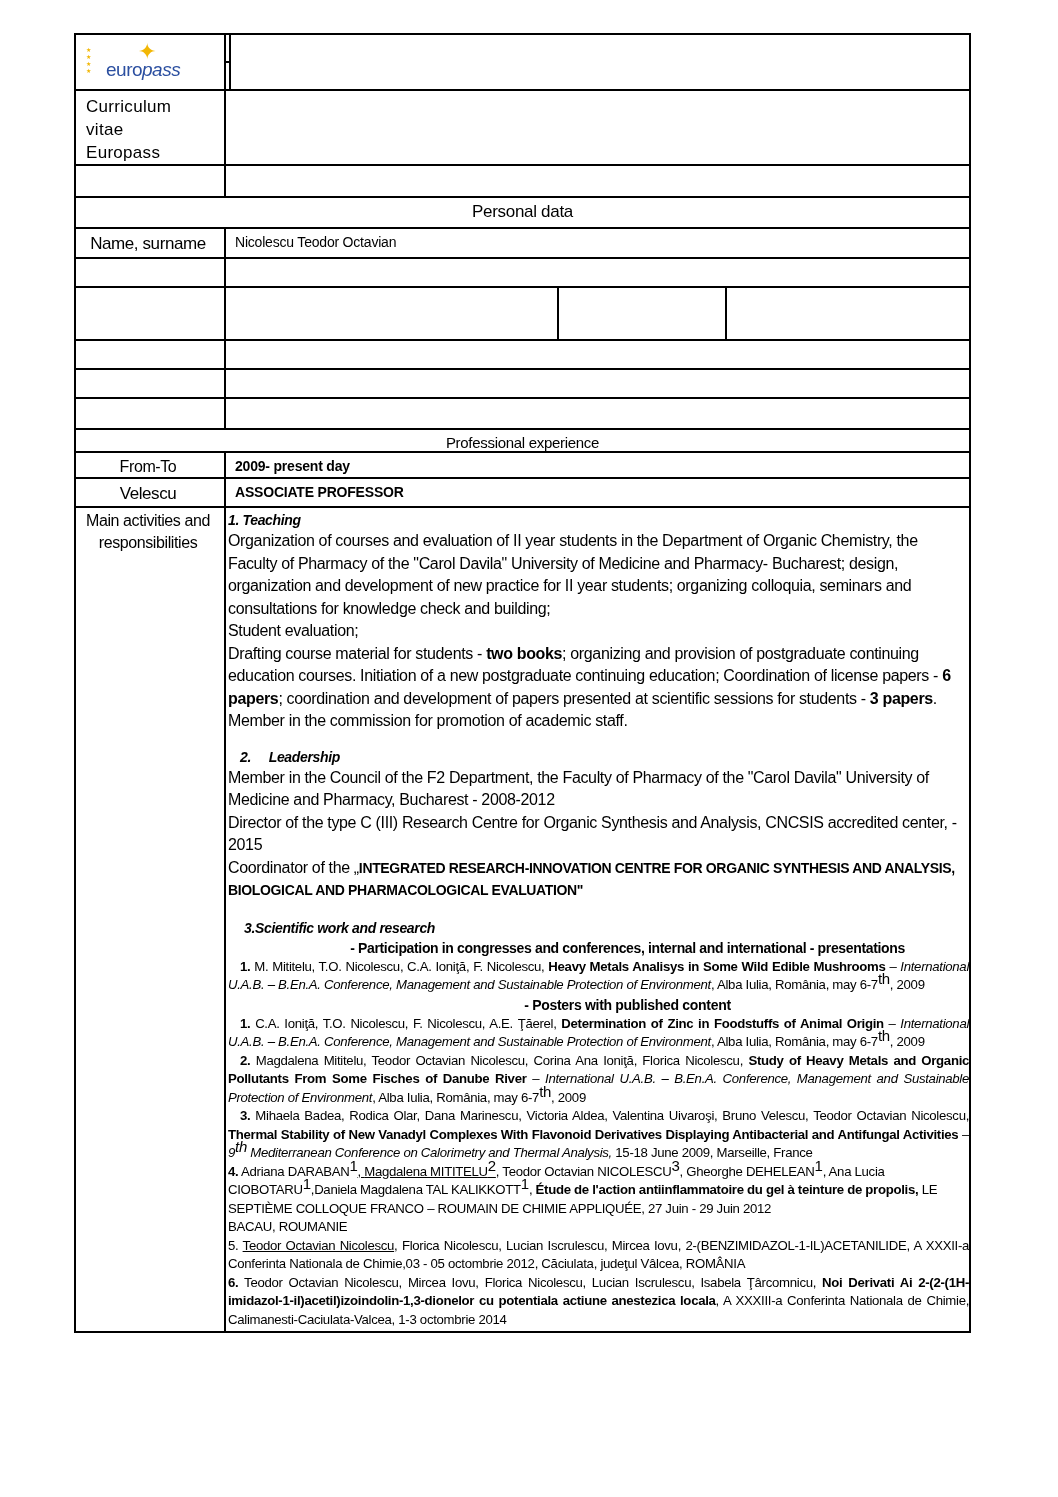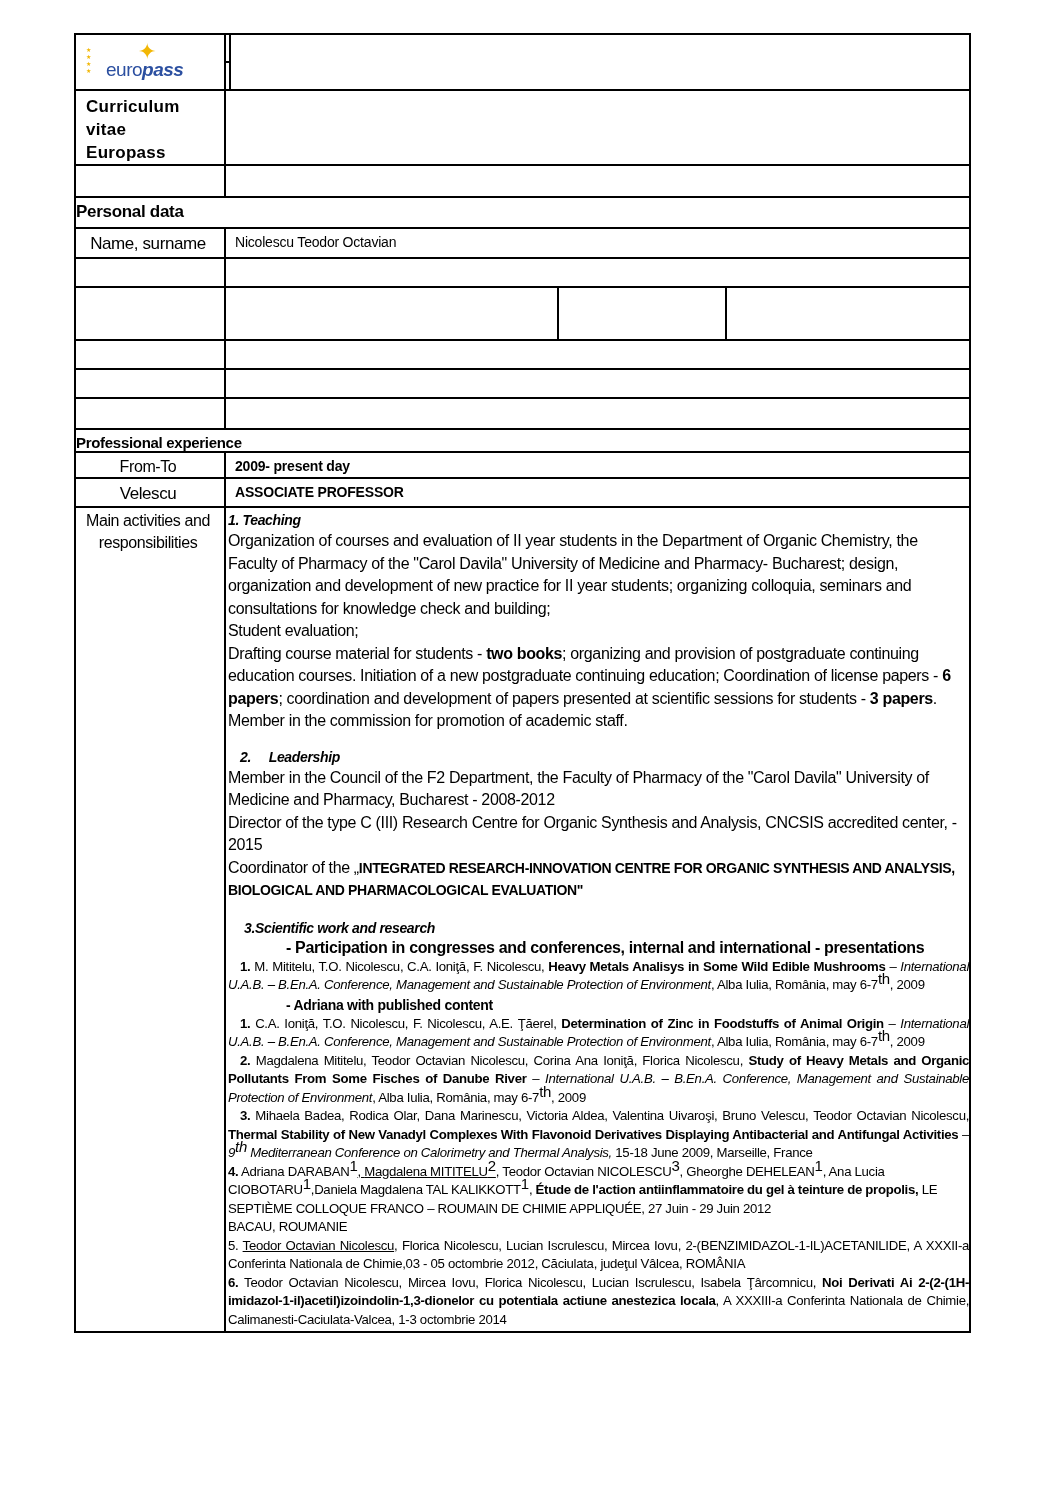--- a/index.html
+++ b/index.html
@@ -2,38 +2,38 @@
 <html><head>
 <meta charset="utf-8">
 <style>
   html, body { margin:0; padding:0; background:#fff; }
   body { width:1058px; height:1497px; position:relative; font-family:"Liberation Sans", sans-serif; color:#000; }
   .page { position:absolute; left:74px; top:33px; width:895px; }
   table.cv { border-collapse:collapse; width:895px; table-layout:fixed; }
   table.cv td { border:2px solid #000; padding:0; vertical-align:top; }
   td.lbl { width:148px; text-align:center; font-size:17px; padding:5px 4px 0 0 !important; letter-spacing:-0.4px; }
   td.val { font-size:14px; font-weight:bold; padding:5px 0 0 9px !important; letter-spacing:-0.2px; }
-  td.hdr { text-align:left; font-weight:bold; font-size:17px; padding:4px 0 0 0 !important; letter-spacing:-0.3px;border-radius:7px; }
+  td.hdr { text-align:center; font-weight:normal; font-size:17px; padding:4px 0 0 0 !important; letter-spacing:-0.3px;border-radius:7px; }
   .logo-cell { height:54px; position:relative; }
   .logo { position:absolute; left:10px; top:6px; width:120px; height:44px; }
   .logo-text { position:absolute; left:20px; top:18px; font-size:19px; color:#2b4fa0; letter-spacing:-0.5px; }
-  .logo-text b { font-style:italic; font-weight:bold; }
+  .logo-text b { font-style:italic; font-weight:normal; }
   .star-fig { position:absolute; left:52px; top:0px; font-size:22px; color:#f2b705; line-height:1; }
   .stars { position:absolute; left:0; top:6px; font-size:6px; color:#f2b705; line-height:7px; }
   .topright { position:relative; padding:0 !important; }
   .tr-inner { position:absolute; left:3px; top:0; bottom:0; border-left:2px solid #000; width:0; }
   .tr-split { position:absolute; left:0; width:5px; top:26px; border-top:2px solid #000; }
-  .cvtitle { font-weight:bold; font-size:17px; line-height:23px; padding:4px 0 0 10px !important; letter-spacing:0.3px; height:68px; }
+  .cvtitle { font-weight:normal; font-size:17px; line-height:23px; padding:4px 0 0 10px !important; letter-spacing:0.3px; height:68px; }
   .body { font-size:16px; line-height:22.5px; padding:0 0 2px 2px !important; letter-spacing:-0.35px; }
   .body p { margin:0; }
   .sec-title { font-weight:bold; font-style:italic; font-size:14px; }
   .sec2 { margin-top:14px !important; padding-left:12px; }
   .sec3 { margin-top:16px !important; padding-left:16px; }
   .small { font-size:13.2px; line-height:18.5px; letter-spacing:-0.3px; text-align:justify; }
-  .sub { font-weight:bold; font-size:16px; padding-left:58px; }
+  .sub { font-weight:bold; font-size:14px; padding-left:58px;text-align:center; }
   .ind { text-indent:12px; }
   i { font-style:italic; }
   u { text-decoration:underline; }
   sup { font-size:15px; vertical-align:super; line-height:0; }
 </style>
 </head>
 <body>
 
 <div class="page">
 <table class="cv">
@@ -137,21 +137,21 @@
       <p>Member in the Council of the F2 Department, the Faculty of Pharmacy of the "Carol Davila" University of Medicine and Pharmacy, Bucharest - 2008-2012</p>
       <p>Director of the type C (III) Research Centre for Organic Synthesis and Analysis, CNCSIS accredited center, - 2015</p>
       <p><span>Coordinator of the „</span><b style="font-size:14px">INTEGRATED RESEARCH-INNOVATION CENTRE FOR ORGANIC SYNTHESIS AND ANALYSIS, BIOLOGICAL AND PHARMACOLOGICAL EVALUATION"</b></p>
 
       <p class="sec-title sec3" style="line-height:20px">3.Scientific work and research</p>
       <p class="sub" style="line-height:20px">- Participation in congresses and conferences, internal and international - presentations</p>
 
       <div class="small">
         <p class="ind"><b>1.</b><span> M. Mititelu, T.O. Nicolescu, C.A. Ioniţă, F. Nicolescu, </span><b>Heavy Metals Analisys in Some Wild Edible Mushrooms</b><span> – </span><i>International U.A.B. – B.En.A. Conference, Management and Sustainable Protection of Environment</i><span>, Alba Iulia, România, may 6-7</span><sup>th</sup><span>, 2009</span></p>
 
-        <p class="sub" style="font-size:14px;line-height:20px;padding-left:58px">-  Adriana with published content</p>
+        <p class="sub" style="font-size:14px;line-height:20px;padding-left:58px">-  Posters with published content</p>
 
         <p class="ind"><b>1.</b><span> C.A. Ioniţă, T.O. Nicolescu, F. Nicolescu, A.E. Ţăerel, </span><b>Determination of Zinc in Foodstuffs of Animal Origin</b><span> – </span><i>International U.A.B. – B.En.A. Conference, Management and Sustainable Protection of Environment</i><span>, Alba Iulia, România, may 6-7</span><sup>th</sup><span>, 2009</span></p>
 
         <p class="ind"><b>2.</b><span> Magdalena Mititelu, Teodor Octavian Nicolescu, Corina Ana Ioniţă, Florica Nicolescu, </span><b>Study of Heavy Metals and Organic Pollutants From Some Fisches of Danube River</b><span> – </span><i>International U.A.B. – B.En.A. Conference, Management and Sustainable Protection of Environment</i><span>, Alba Iulia, România, may 6-7</span><sup>th</sup><span>, 2009</span></p>
 
         <p class="ind"><b>3.</b><span> Mihaela Badea, Rodica Olar, Dana Marinescu, Victoria Aldea, Valentina Uivaroşi, Bruno Velescu, Teodor Octavian Nicolescu, </span><b>Thermal Stability of New Vanadyl Complexes With Flavonoid Derivatives Displaying Antibacterial and Antifungal Activities</b><span> – </span><i><span>9</span><sup>th</sup><span> Mediterranean Conference on Calorimetry and Thermal Analysis,</span></i><span> 15-18 June 2009, Marseille, France</span></p>
 
         <p style="text-align:left"><b>4.</b><span> Adriana DARABAN</span><sup>1</sup><u>, <span>Magdalena MITITELU</span><sup>2</sup></u><span>, Teodor Octavian NICOLESCU</span><sup>3</sup><span>, Gheorghe DEHELEAN</span><sup>1</sup><span>, Ana Lucia CIOBOTARU</span><sup>1</sup><span>,Daniela Magdalena TAL KALIKKOTT</span><sup>1</sup><span>, </span><b>Étude de l'action antiinflammatoire du gel à teinture de propolis,</b><span> LE SEPTIÈME COLLOQUE FRANCO – ROUMAIN DE CHIMIE APPLIQUÉE, 27 Juin - 29 Juin 2012</span><br><span>BACAU, ROUMANIE</span></p>
 
         <p><span>5.</span> <u>Teodor Octavian Nicolescu</u><span>, Florica Nicolescu, Lucian Iscrulescu, Mircea Iovu, 2-(BENZIMIDAZOL-1-IL)ACETANILIDE, A XXXII-a Conferinta Nationala de Chimie,03 - 05 octombrie 2012, Căciulata, judeţul Vâlcea, ROMÂNIA</span></p>

